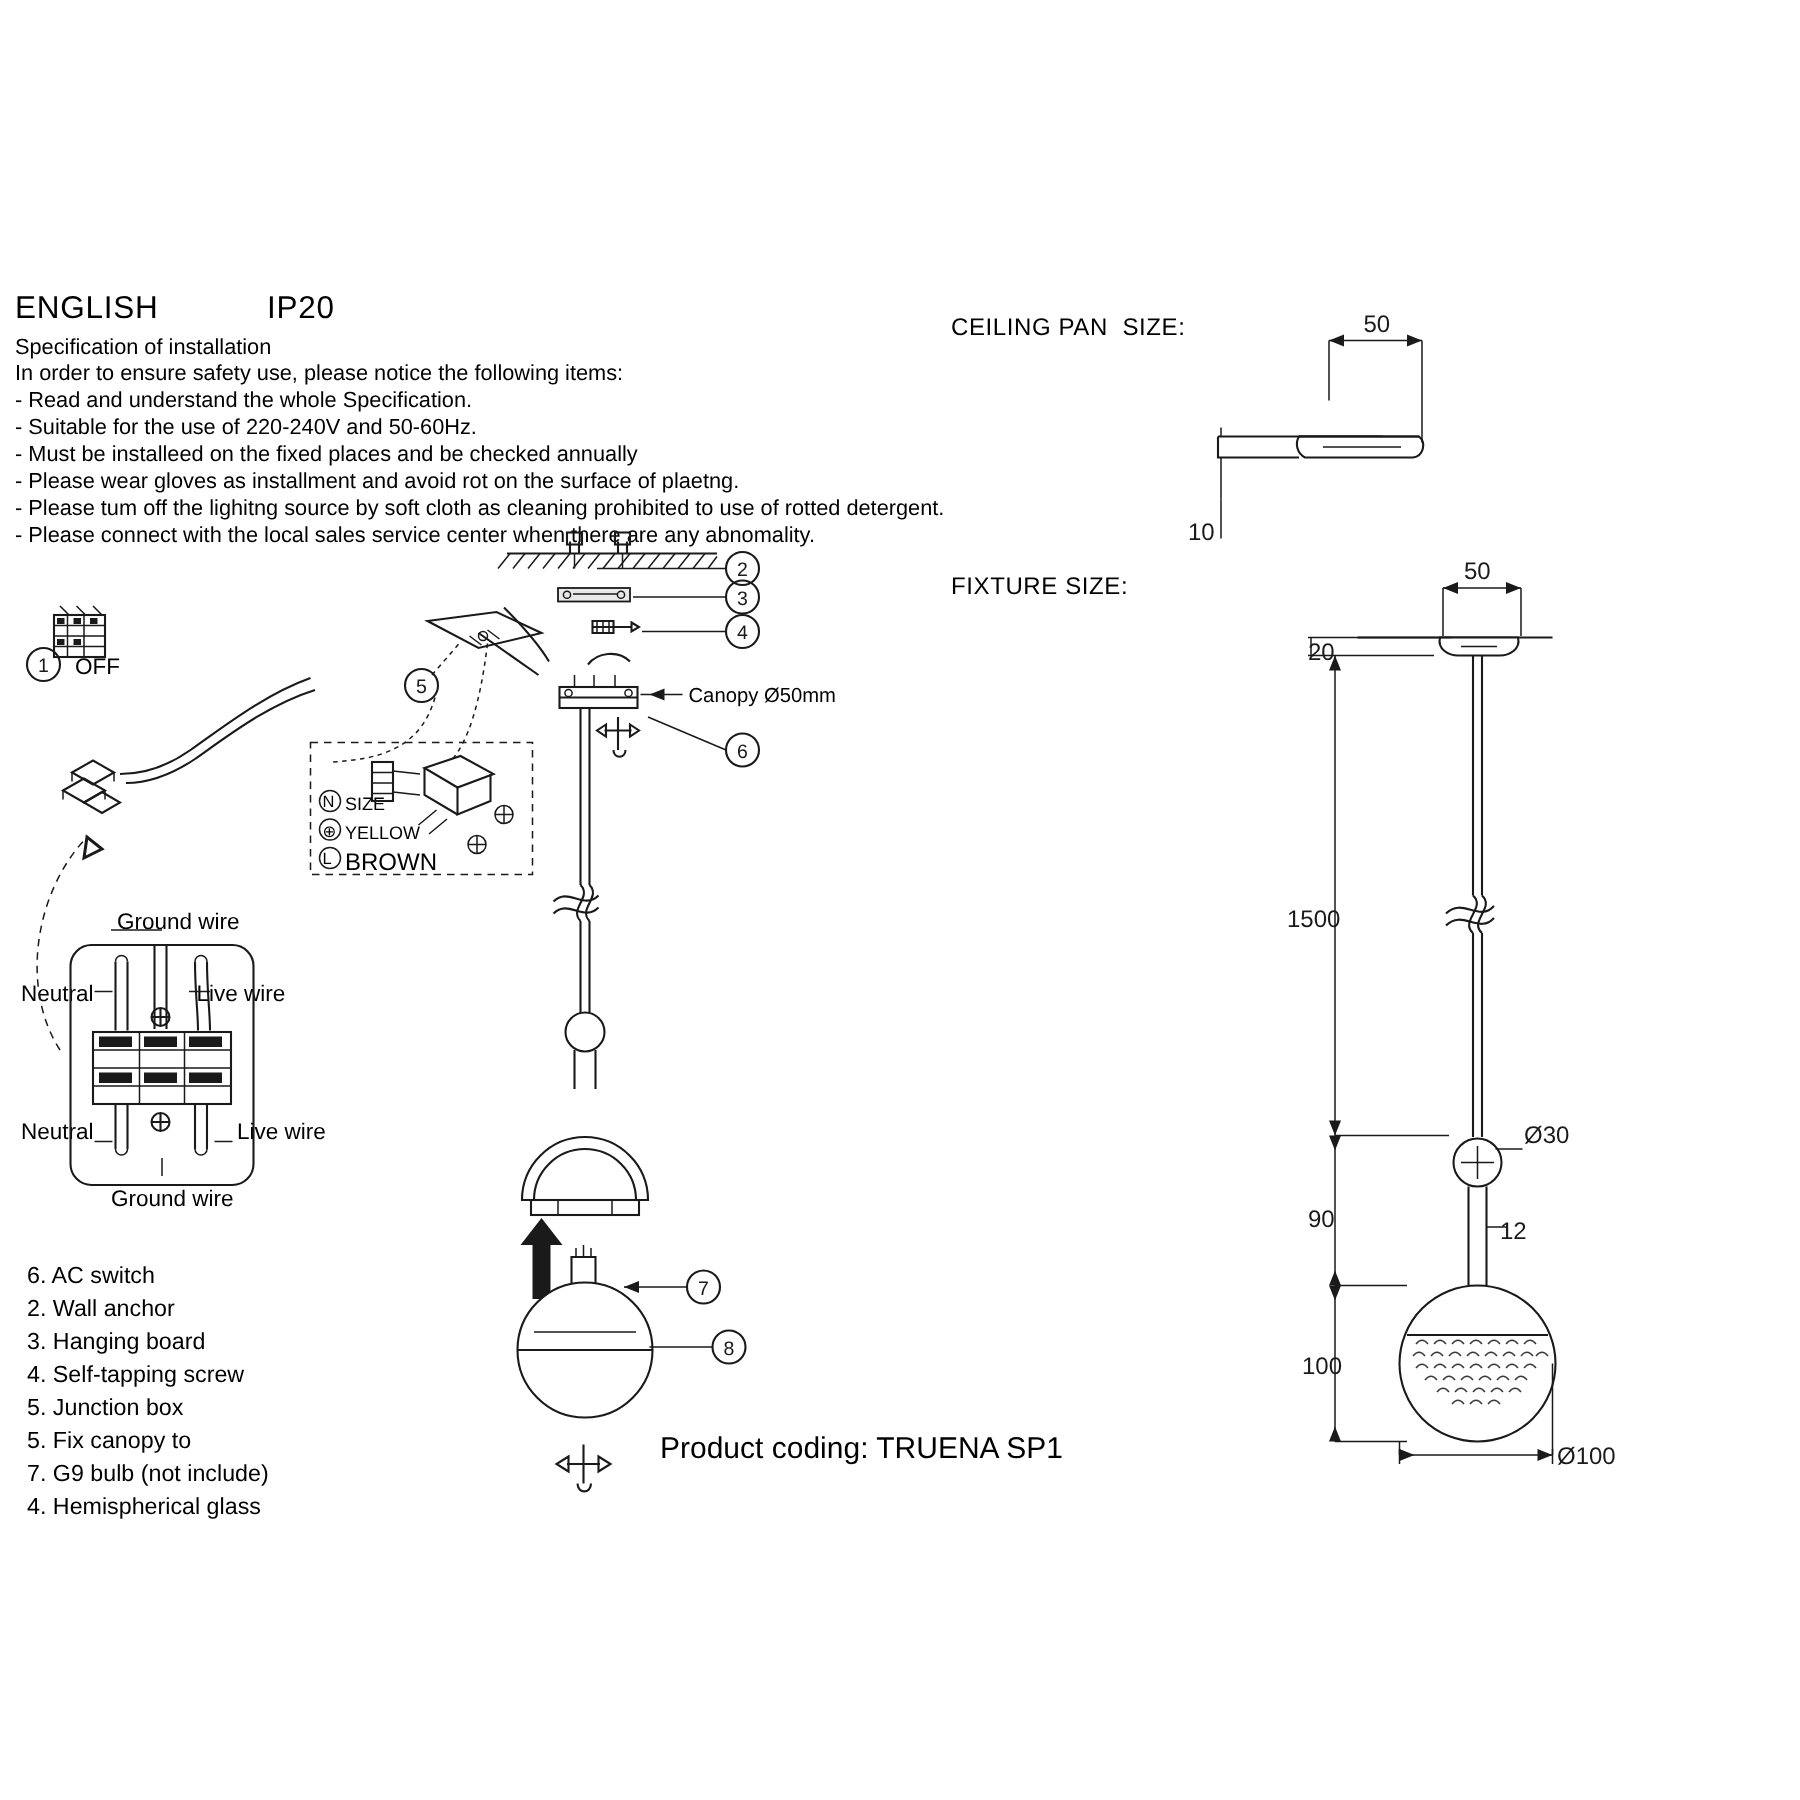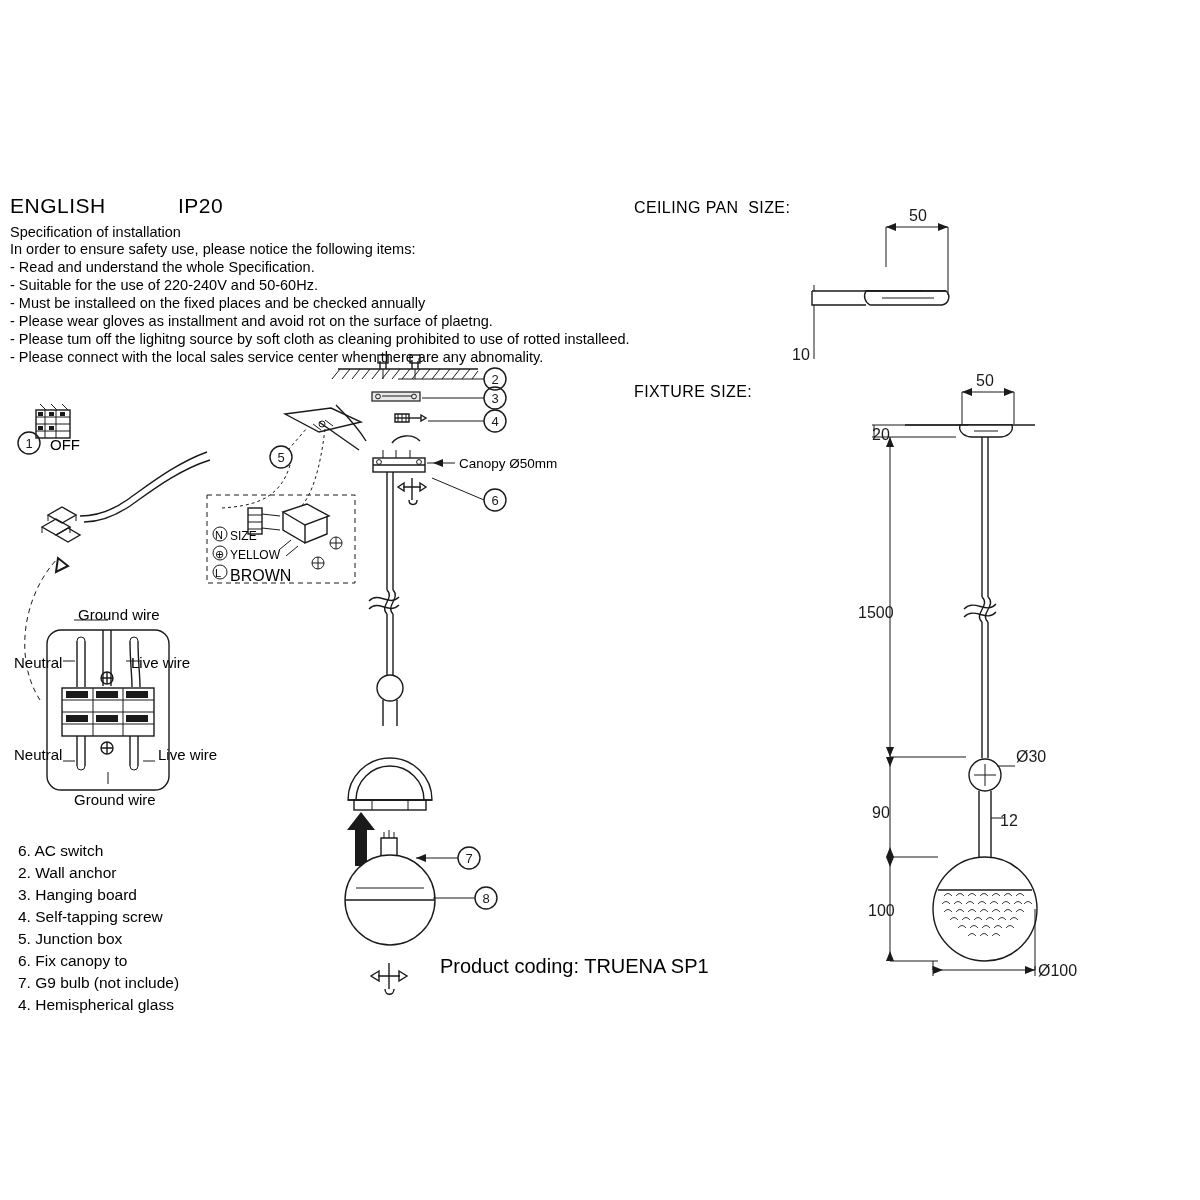--- a/index.html
+++ b/index.html
@@ -17,21 +17,21 @@
   }
   .t { position: absolute; white-space: pre; }
 
   
   #lang-title { left: 10px; top: 194px; font-size: 21px; letter-spacing: 0.5px; }
   #ip-rating  { left: 178px; top: 194px; font-size: 21px; letter-spacing: 0.5px; text-align: right; }
 
   #spec-heading { left: 10px; top: 224px; font-size: 14.5px; }
   .spec-line { left: 10px; font-size: 14.5px; text-align: center; }
 
-  #ceiling-pan-title { left: 634px; top: 199px; font-size: 16px; letter-spacing: .4px; text-align: right;}
+  #ceiling-pan-title { left: 634px; top: 210px; font-size: 16px; letter-spacing: .4px; text-align: right;}
   #fixture-size-title { left: 634px; top: 383px; font-size: 16px; letter-spacing: .4px;}
 
   #product-coding { left: 440px; top: 955px; font-size: 20px; }
 
   .legend-line { left: 18px; font-size: 15.5px; }
 
   .wirelbl { font-size: 15px; }
 
   
   svg.overlay {
@@ -56,34 +56,34 @@
 
 <div class="t" id="lang-title">ENGLISH</div>
 <div class="t" id="ip-rating">IP20</div>
 
 <div class="t" id="spec-heading">Specification of installation</div>
 <div class="t spec-line" style="top:241px">In order to ensure safety use, please notice the following items:</div>
 <div class="t spec-line" style="top:259px">- Read and understand the whole Specification.</div>
 <div class="t spec-line" style="top:277px">- Suitable for the use of 220-240V and 50-60Hz.</div>
 <div class="t spec-line" style="top:295px">- Must be installeed on the fixed places and be checked annually</div>
 <div class="t spec-line" style="top:313px">- Please wear gloves as installment and avoid rot on the surface of plaetng.</div>
-<div class="t spec-line" style="top:331px">- Please tum off the lighitng source by soft cloth as cleaning prohibited to use of rotted installeed.</div>
+<div class="t spec-line" style="top:331px">- Please tum off the lighitng source by soft cloth as cleaning prohibited to use of rotted detergent.</div>
 <div class="t spec-line" style="top:349px">- Please connect with the local sales service center when there are any abnomality.</div>
 
 <div class="t" id="ceiling-pan-title">CEILING PAN  SIZE:</div>
 <div class="t" id="fixture-size-title">FIXTURE SIZE:</div>
 
 <div class="t" id="product-coding">Product coding: TRUENA SP1</div>
 
 <div class="t legend-line" style="top:842px">6. AC switch</div>
 <div class="t legend-line" style="top:864px">2. Wall anchor</div>
 <div class="t legend-line" style="top:886px">3. Hanging board</div>
 <div class="t legend-line" style="top:908px">4. Self-tapping screw</div>
 <div class="t legend-line" style="top:930px">5. Junction box</div>
-<div class="t legend-line" style="top:952px">6. Fix canopy to</div>
+<div class="t legend-line" style="top:952px">5. Fix canopy to</div>
 <div class="t legend-line" style="top:974px">7. G9 bulb (not include)</div>
 <div class="t legend-line" style="top:996px">4. Hemispherical glass</div>
 
 <div class="t wirelbl" style="left:78px; top:606px">Ground wire</div>
 <div class="t wirelbl" style="left:14px; top:654px">Neutral</div>
 <div class="t wirelbl" style="left:131px; top:654px">Live wire</div>
 <div class="t wirelbl" style="left:14px; top:746px">Neutral</div>
 <div class="t wirelbl" style="left:158px; top:746px">Live wire</div>
 <div class="t wirelbl" style="left:74px; top:791px">Ground wire</div>
 

